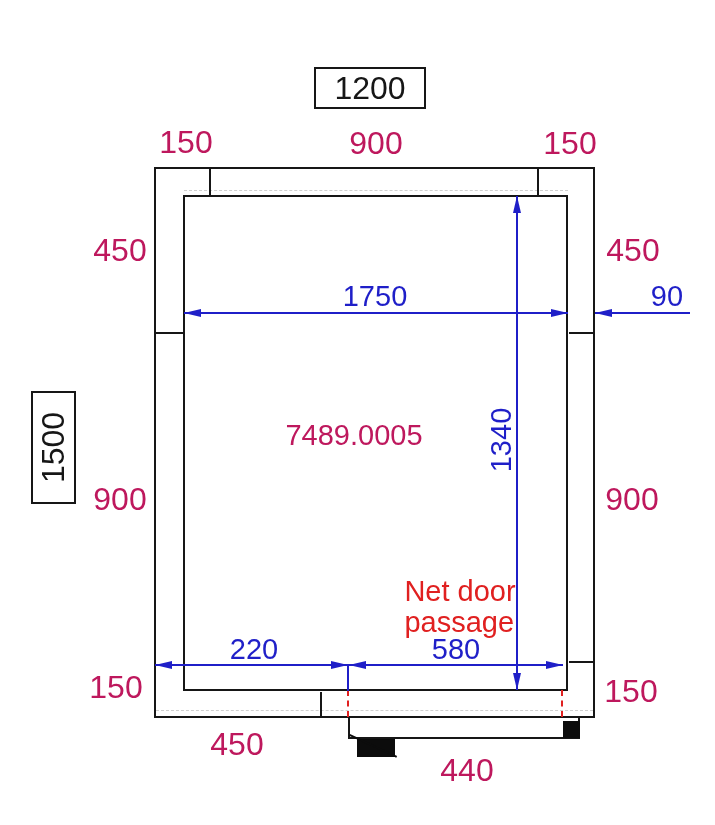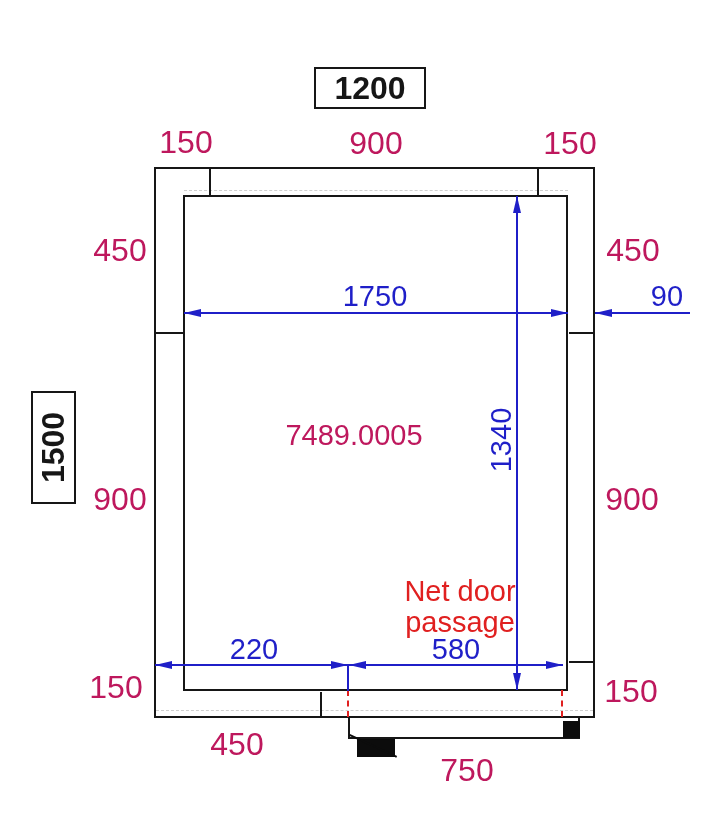--- a/index.html
+++ b/index.html
@@ -20,26 +20,26 @@
   .arr.right { border-width:4px 0 4px 17px;  border-color:transparent transparent transparent #1f1fc8; }
   .arr.up    { border-width:0 4px 17px 4px;  border-color:transparent transparent #1f1fc8 transparent; }
   .arr.down  { border-width:17px 4px 0 4px;  border-color:#1f1fc8 transparent transparent transparent; }
   
   .lbl {
     position:absolute; transform:translate(-50%,-50%);
     font-size:32px; color:#be185d; white-space:nowrap; line-height:1;
   }
   .lbl.blue { color:#1f1fc8; font-size:29px; }
   .lbl.blue.vert { transform:translate(-50%,-50%) rotate(-90deg); }
-  .lbl.red { color:#e02020; font-size:29px; line-height:31px; text-align:center; }
+  .lbl.red { color:#e02020; font-size:29px; line-height:31px; text-align:left; }
   .lbl.center-note { font-size:29px; line-height:32px; text-align:center; }
   .boxed {
     position:absolute; border:2px solid #161616; box-sizing:border-box;
     display:flex; align-items:center; justify-content:center;
-    font-size:32px; color:#161616;font-weight:bold;
+    font-size:32px; color:#161616;
   }
   .boxed .rot { transform:rotate(-90deg); white-space:nowrap; }
   .diag { position:absolute; height:2px; background:#0c0c0c; transform-origin:0 0; }
 </style>
 </head>
 <body>
 
 <div class="canvas">
 
   <div class="rect" style="left:154px; top:167px; width:441px; height:551px;"></div>
@@ -94,21 +94,21 @@
   <div class="lbl" style="left:186px; top:142px;">150</div>
   <div class="lbl" style="left:376px; top:143px;">900</div>
   <div class="lbl" style="left:570px; top:143px;">150</div>
   <div class="lbl" style="left:120px; top:250px;">450</div>
   <div class="lbl" style="left:633px; top:250px;">450</div>
   <div class="lbl" style="left:120px; top:499px;">900</div>
   <div class="lbl" style="left:632px; top:499px;">900</div>
   <div class="lbl" style="left:116px; top:687px;">150</div>
   <div class="lbl" style="left:631px; top:691px;">150</div>
   <div class="lbl" style="left:237px; top:744px;">450</div>
-  <div class="lbl" style="left:467px; top:770px;">750</div>
+  <div class="lbl" style="left:467px; top:770px;">440</div>
 
   <div class="lbl blue" style="left:375px; top:296px;">1750</div>
   <div class="lbl blue" style="left:667px; top:296px;">90</div>
   <div class="lbl blue vert" style="left:501px; top:440px;">1340</div>
   <div class="lbl blue" style="left:254px; top:649px;">220</div>
   <div class="lbl blue" style="left:456px; top:649px;">580</div>
 
   <div class="lbl red" style="left:460px; top:607px;">
     <div>Net door</div>
     <div>passage</div>

